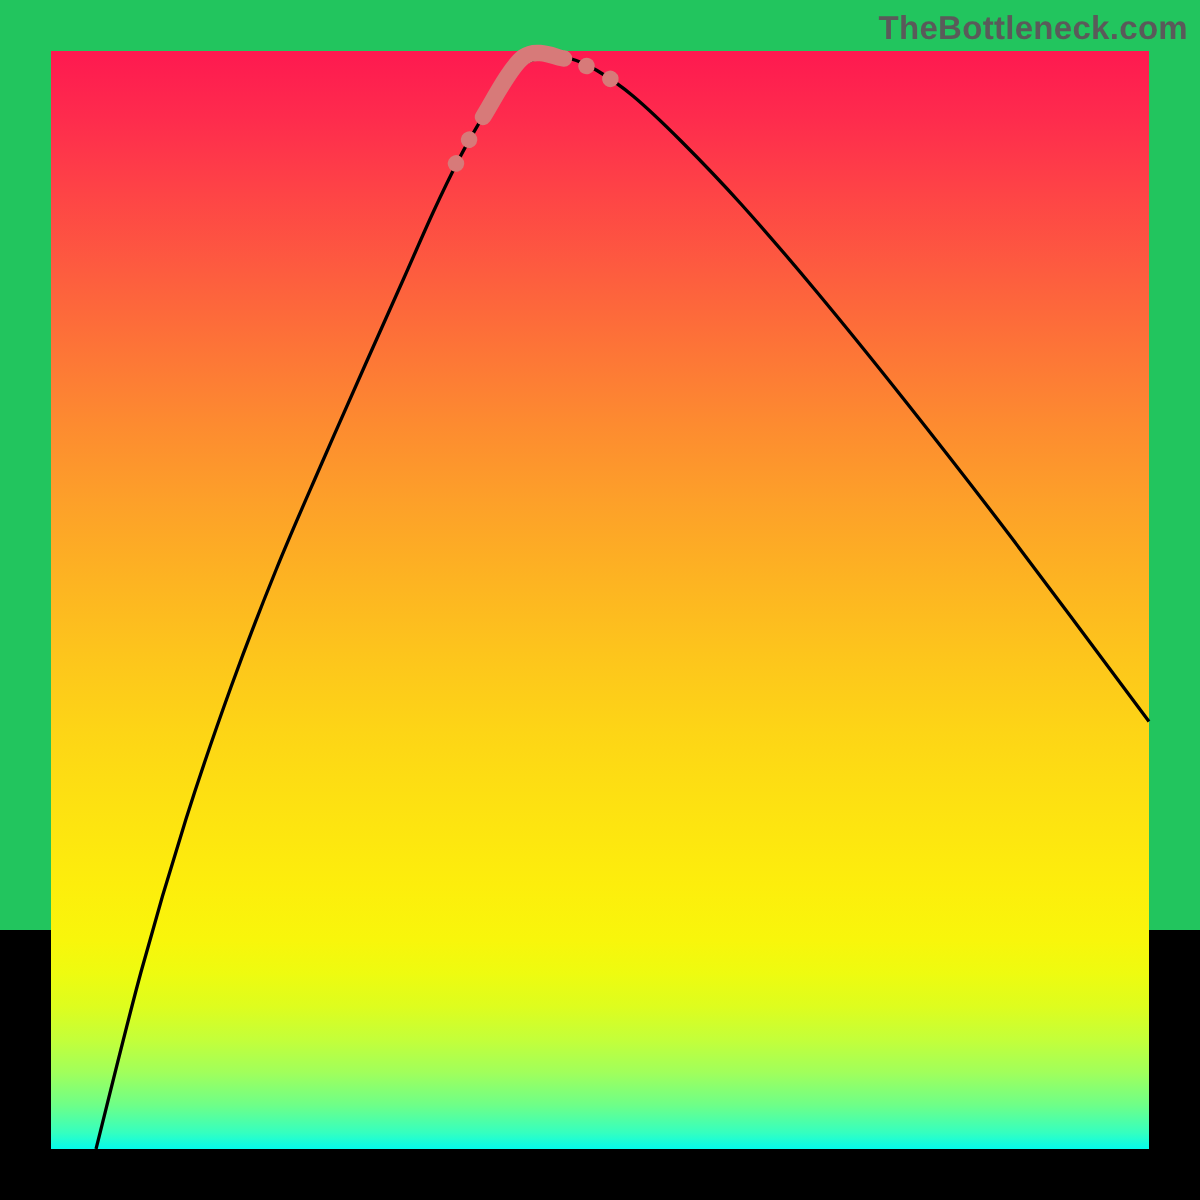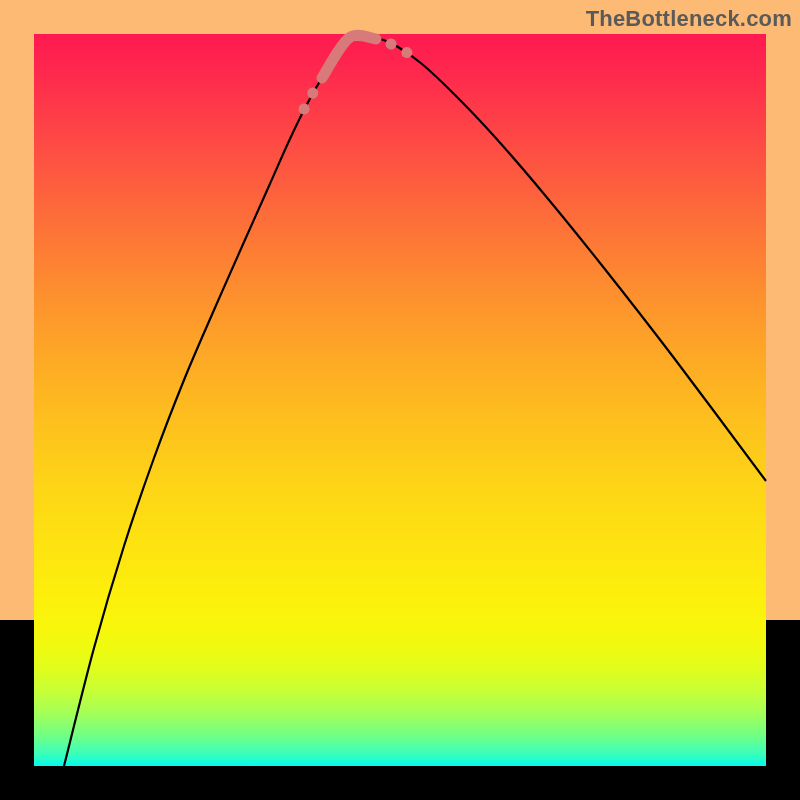--- a/index.html
+++ b/index.html
@@ -1,16 +1,16 @@
 <!DOCTYPE html>
 <html><head>
 <meta charset="utf-8">
 <style>
   html,body{margin:0;padding:0;width:800px;height:800px;background:#000;overflow:hidden;font-family:Arial,Helvetica,sans-serif}
-  .frame{position:absolute;left:0;top:0;width:800px;height:620px;background:#fdba74}
+  .frame{position:absolute;left:0;top:0;width:800px;height:620px;background:#22c55e}
   
   .plot{position:absolute;left:34px;top:34px;width:732px;height:732px;
     background:linear-gradient(to bottom,
        #fe1950 0%,
        #fe2b4d 6%,
        #fe4446 13%,
        #fd5c3f 20%,
        #fd7437 27%,
        #fd8b30 34%,
        #fda029 41%,

